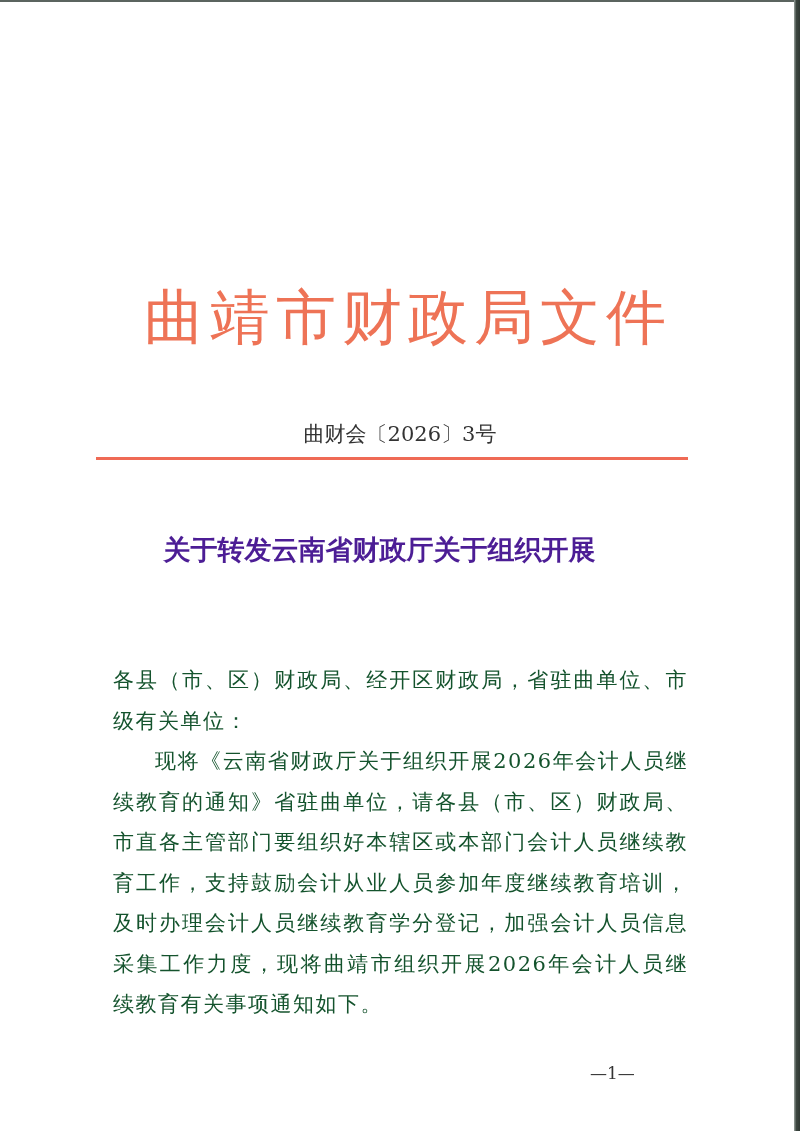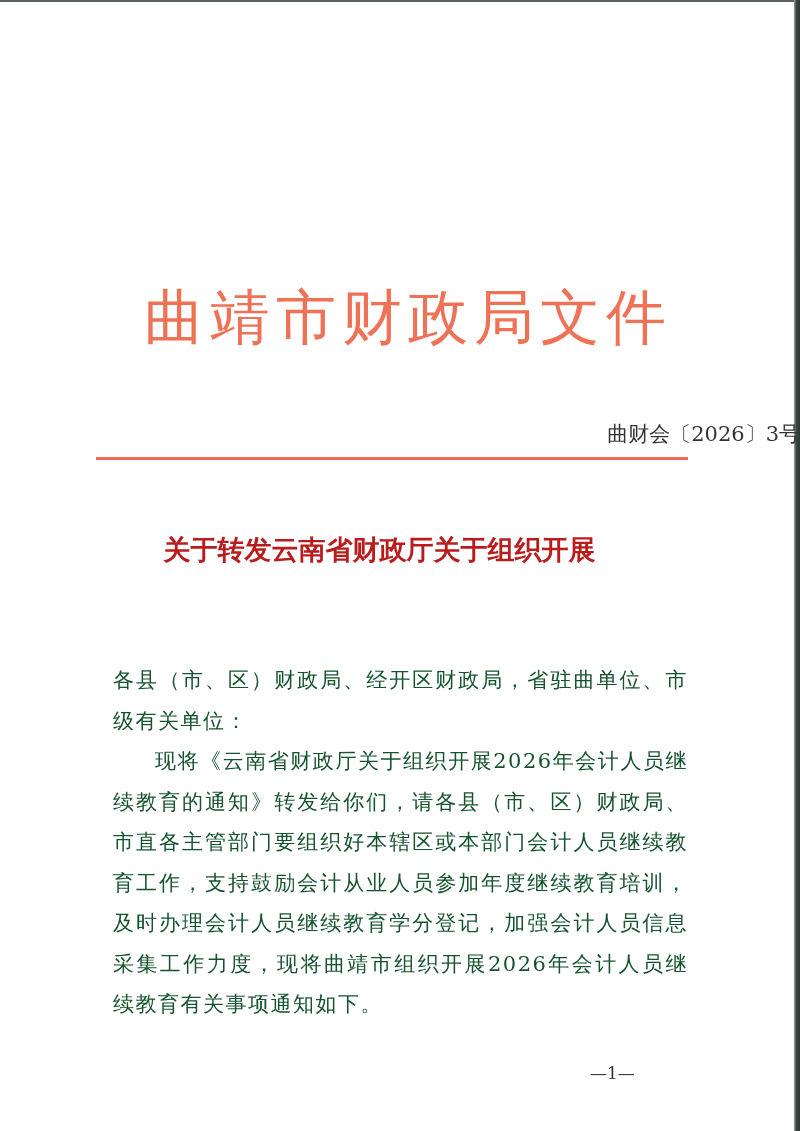--- a/index.html
+++ b/index.html
@@ -17,30 +17,30 @@
       position: absolute; top: 0; left: 0; width: 800px; height: 2px;
       background: #5b645f;
     }
     .header-title {
       position: absolute; top: 282px; left: 8px; width: 800px;
       text-align: center; font-size: 60px; letter-spacing: 6px;
       color: #ee7356; font-family: "DejaVu Serif", serif; font-weight: normal;
       line-height: 70px;
     }
     .doc-number {
-      position: absolute; top: 420px; left: 0; width: 800px; text-align: right;
+      position: absolute; top: 420px; left: 0; width: 800px; text-align: center;
       font-size: 21px; color: #333; line-height: 28px;
     }
     .red-rule {
       position: absolute; top: 457px; left: 96px; width: 592px; height: 3px;
       background: #ef6a55;
     }
     .notice-title {
       position: absolute; top: 527px; left: 0; width: 759px; text-align: center;
-      font-size: 27px; font-weight: bold; color: #b91c1c; line-height: 46px;
+      font-size: 27px; font-weight: bold; color: #4c1d95; line-height: 46px;
     }
     .body {
       position: absolute; top: 660px; left: 113px; width: 575px;
       font-size: 21px; line-height: 40.5px; color: #14532d;
       text-align: justify; letter-spacing: 1.5px;
     }
     .body p { margin: 0; }
     .indent { text-indent: 2em; }
     .page-number {
       position: absolute; top: 1063px; left: 590px;
@@ -58,16 +58,16 @@
 <div class="doc-number">曲财会〔2026〕3号</div>
 
 <div class="red-rule"></div>
 
 <div class="notice-title">
   <div>关于转发云南省财政厅关于组织开展</div>
 </div>
 
 <div class="body">
   <p>各县（市、区）财政局、经开区财政局，省驻曲单位、市级有关单位：</p>
-  <p class="indent">现将《云南省财政厅关于组织开展2026年会计人员继续教育的通知》转发给你们，请各县（市、区）财政局、市直各主管部门要组织好本辖区或本部门会计人员继续教育工作，支持鼓励会计从业人员参加年度继续教育培训，及时办理会计人员继续教育学分登记，加强会计人员信息采集工作力度，现将曲靖市组织开展2026年会计人员继续教育有关事项通知如下。</p>
+  <p class="indent">现将《云南省财政厅关于组织开展2026年会计人员继续教育的通知》省驻曲单位，请各县（市、区）财政局、市直各主管部门要组织好本辖区或本部门会计人员继续教育工作，支持鼓励会计从业人员参加年度继续教育培训，及时办理会计人员继续教育学分登记，加强会计人员信息采集工作力度，现将曲靖市组织开展2026年会计人员继续教育有关事项通知如下。</p>
 </div>
 
 <div class="page-number">—1—</div>
 
 </body></html>

